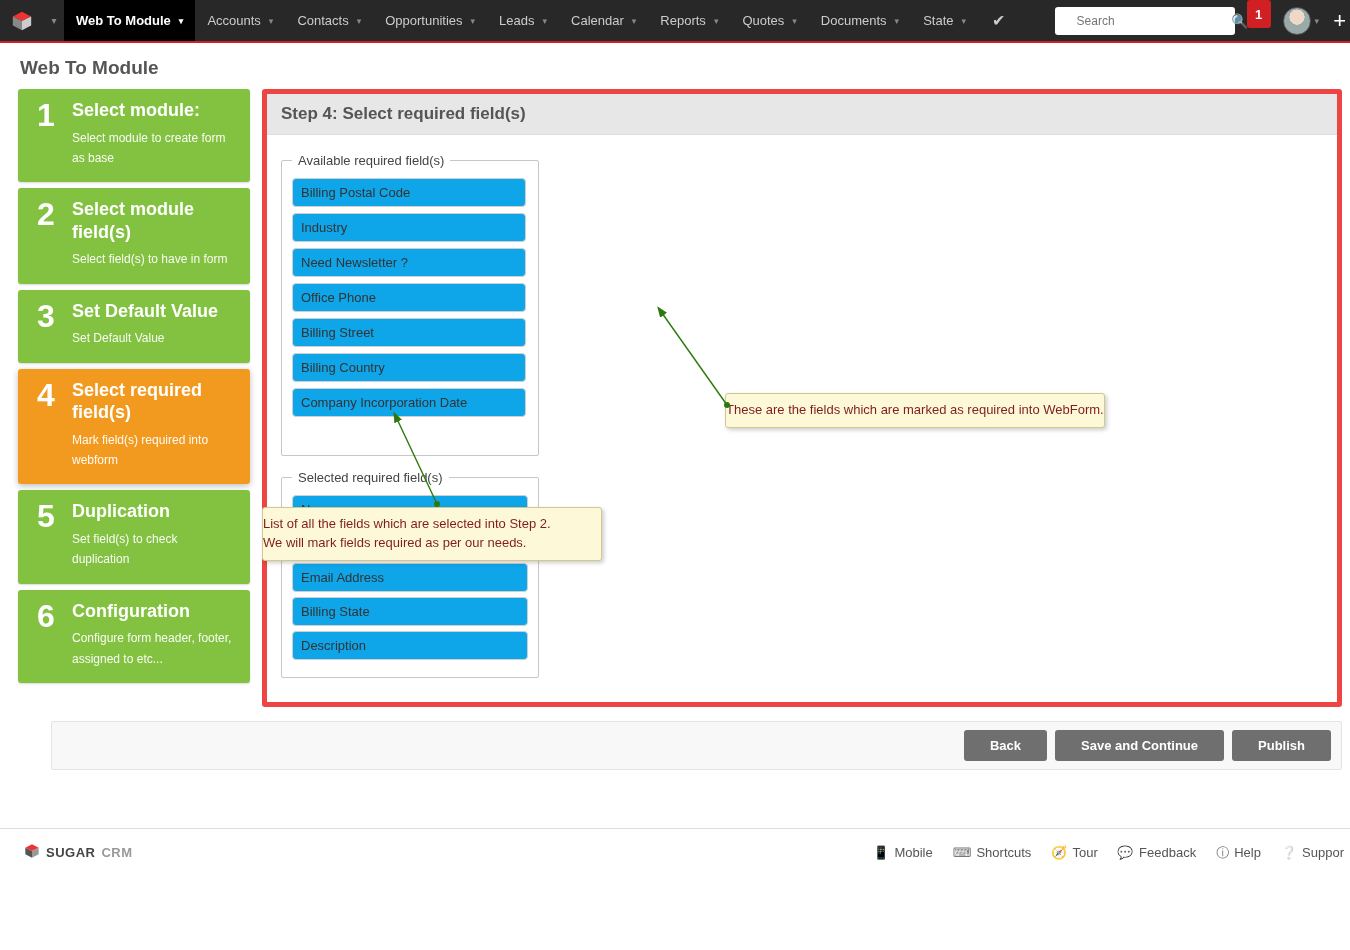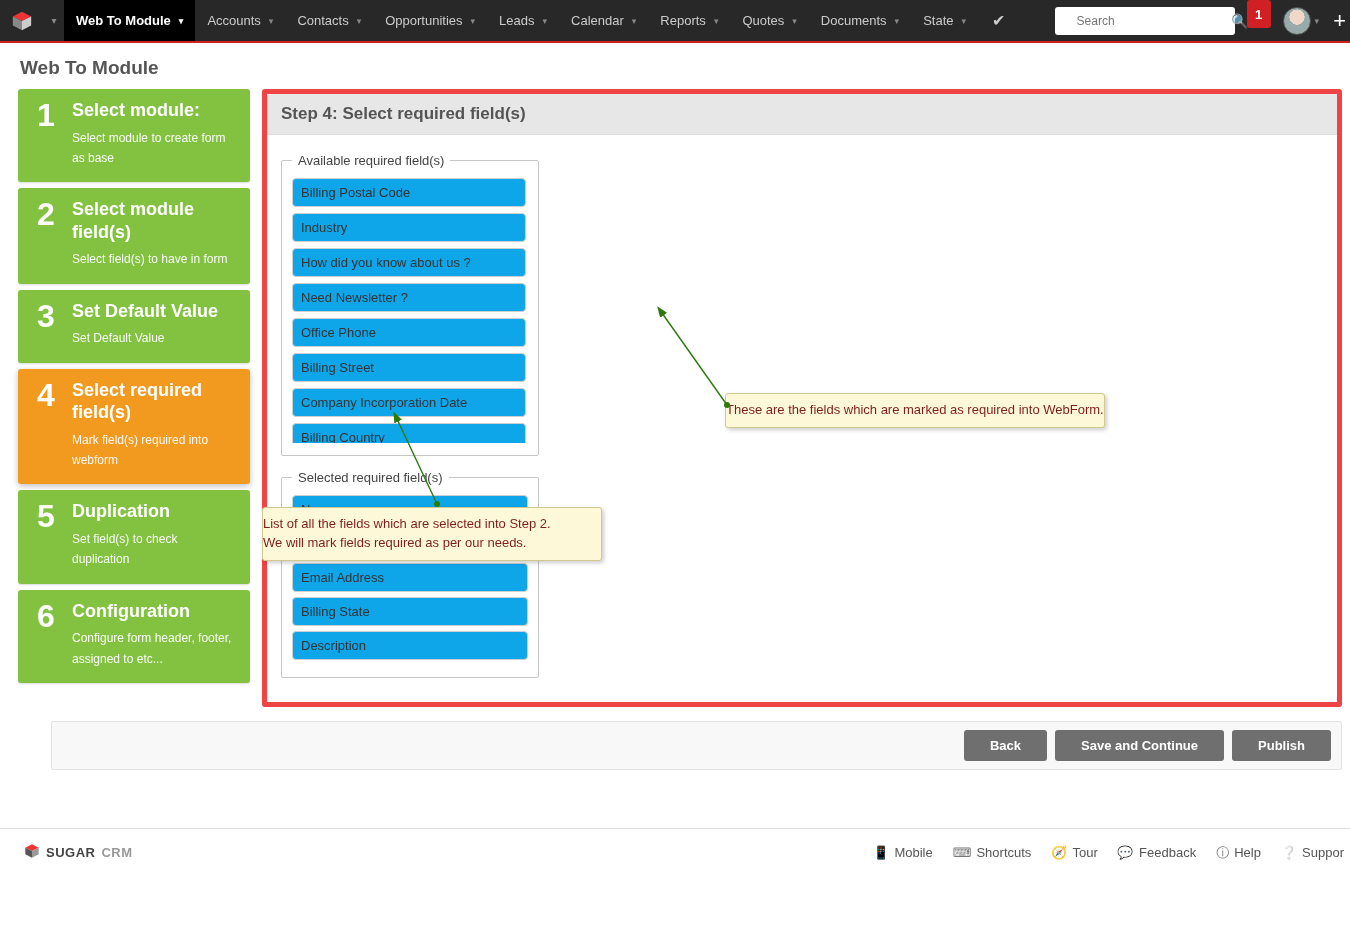--- a/index.html
+++ b/index.html
@@ -202,26 +202,25 @@
 
   <div class="main rel">
     <div class="panel">
       <div class="panel-head">Step 4: Select required field(s)</div>
       <div class="panel-body rel">
         <fieldset class="fieldbox avail-box">
           <legend>Available required field(s)</legend>
           <div class="scroll-list" id="avail-list">
               <div class="field-item">Billing Postal Code</div>
               <div class="field-item">Industry</div>
-              <div class="field-item">How did you know about us ?</div>
               <div class="field-item">Need Newsletter ?</div>
               <div class="field-item">Office Phone</div>
               <div class="field-item">Billing Street</div>
+              <div class="field-item">Billing Country</div>
               <div class="field-item">Company Incorporation Date</div>
-              <div class="field-item">Billing Country</div>
             </div>
         </fieldset>
         <fieldset class="fieldbox sel-box">
           <legend>Selected required field(s)</legend>
           <div class="sel-list" id="sel-list">
               <div class="field-item">Name</div>
               <div class="field-item">Billing City</div>
               <div class="field-item">Email Address</div>
               <div class="field-item">Billing State</div>
               <div class="field-item">Description</div>

